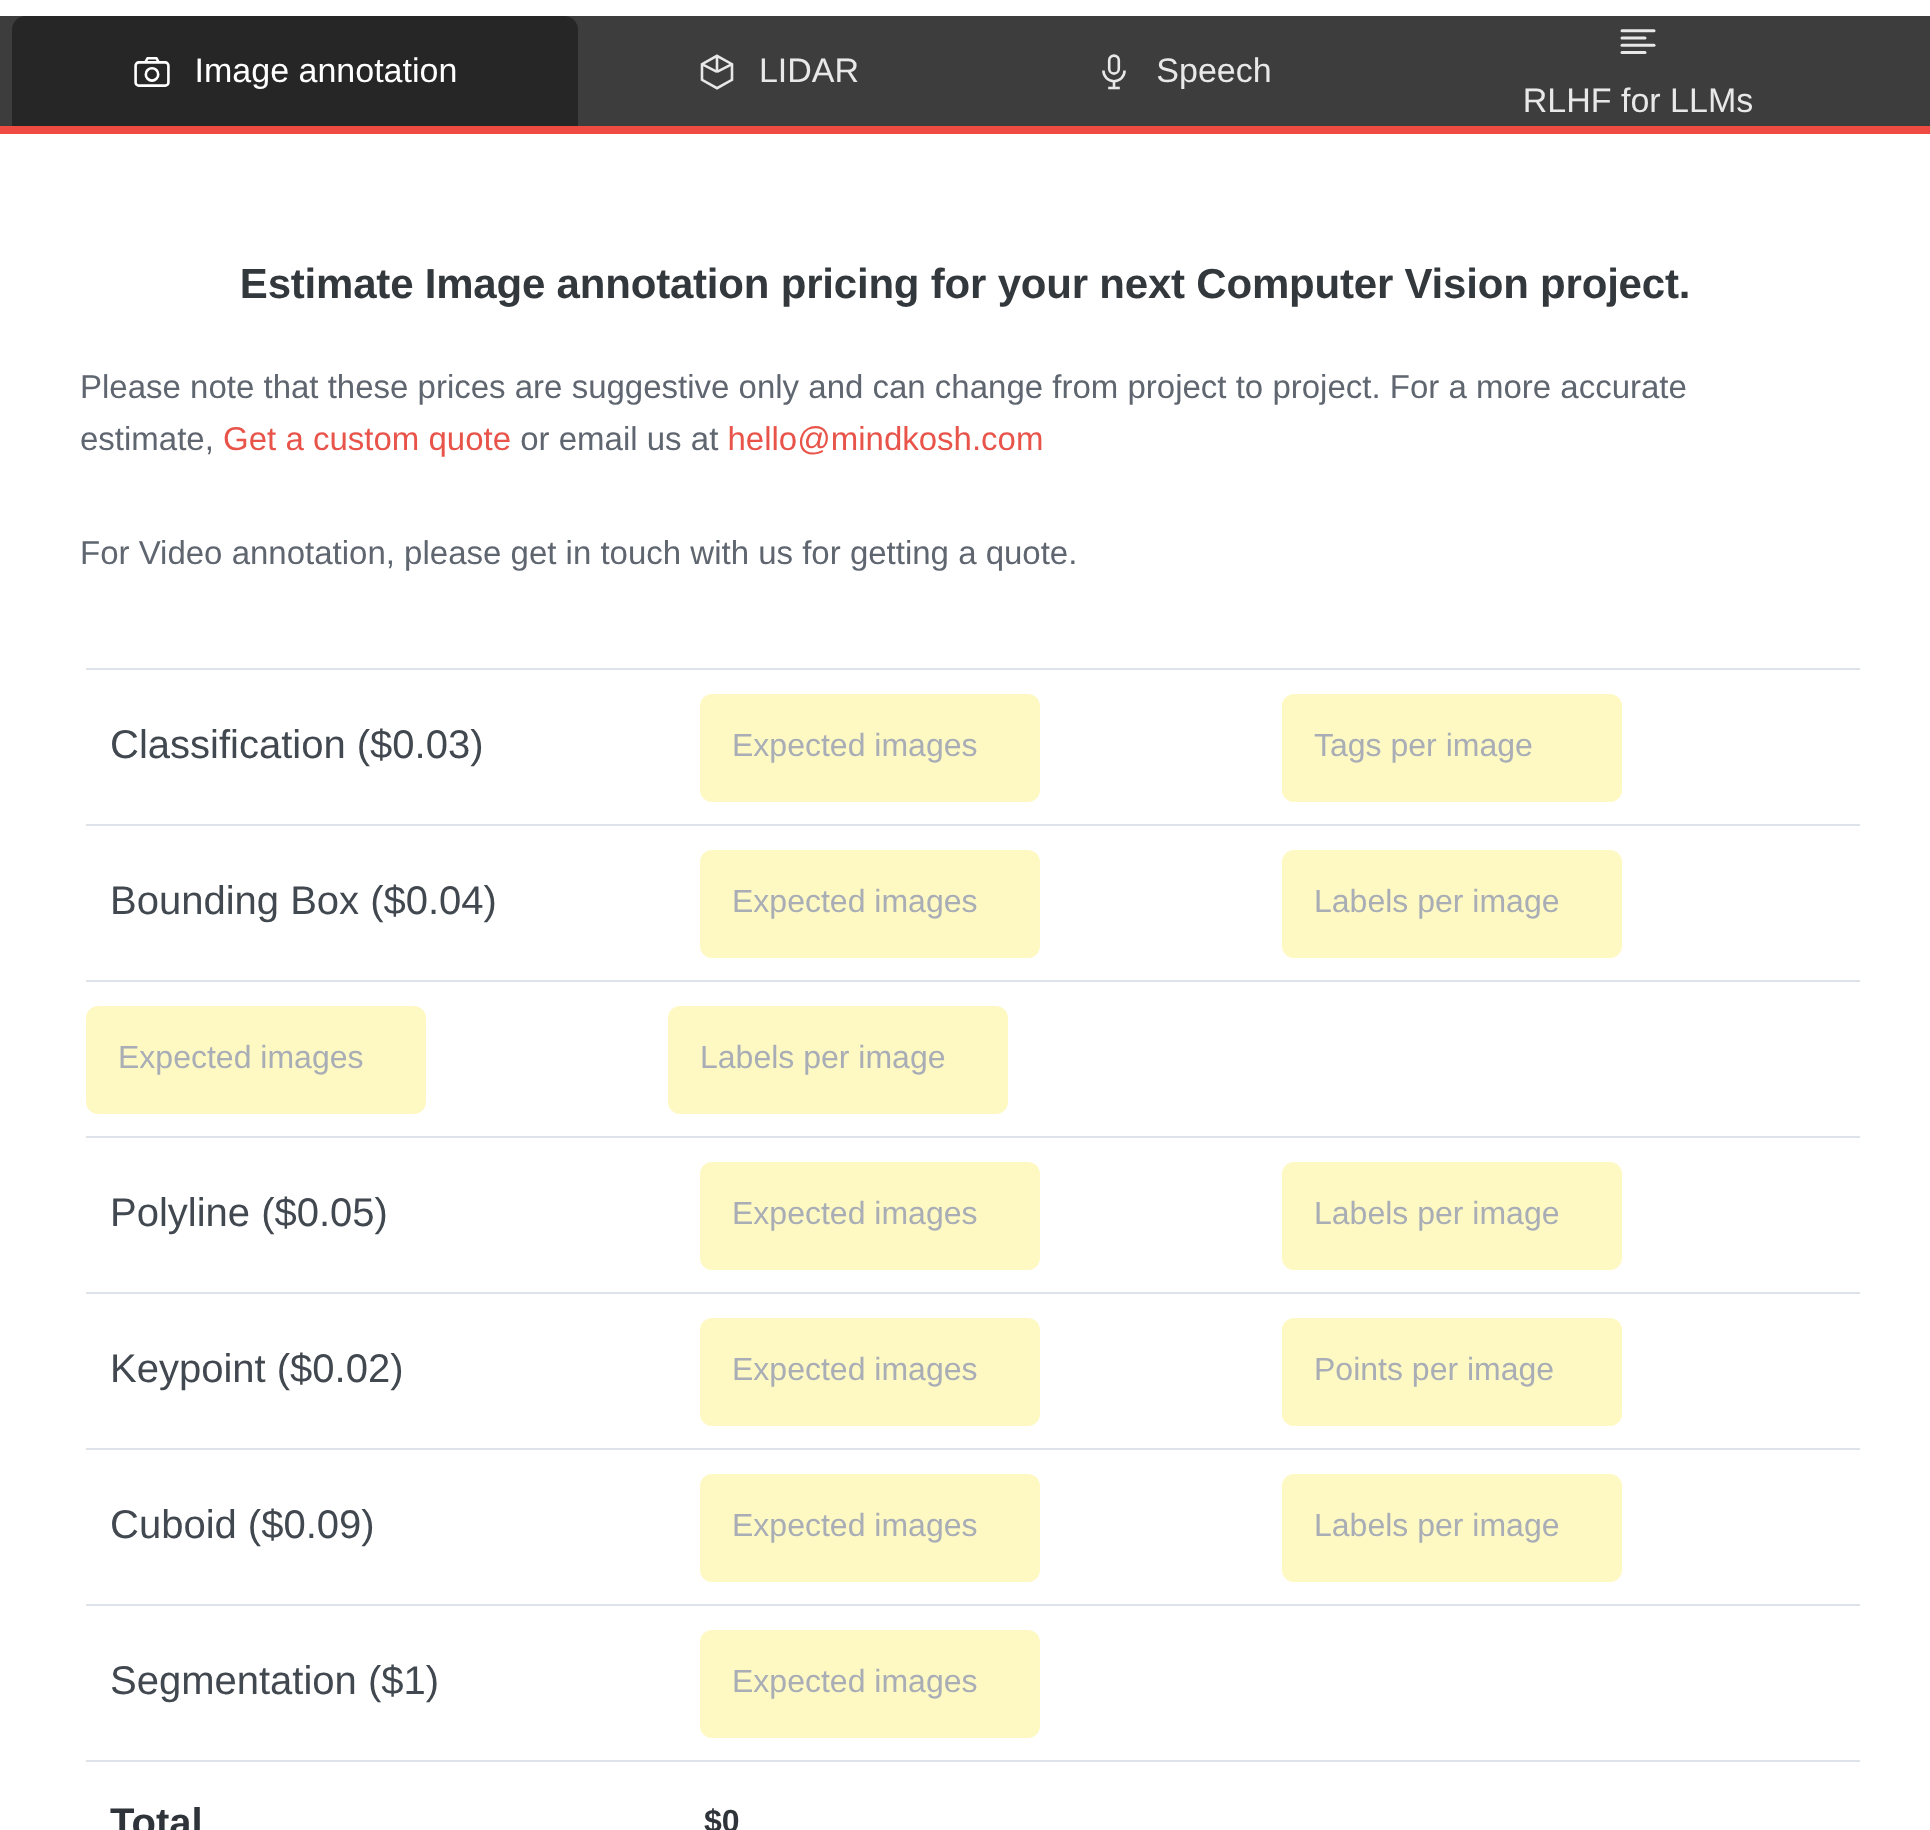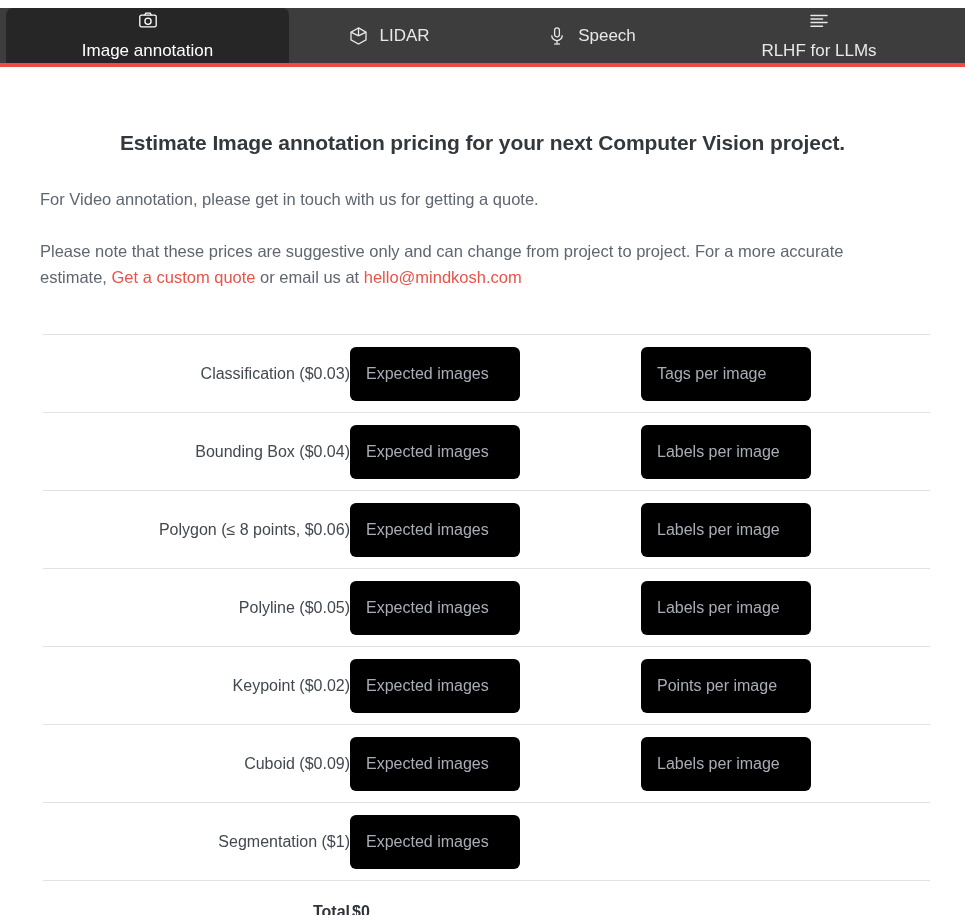--- a/index.html
+++ b/index.html
@@ -46,21 +46,21 @@
     cursor: pointer;
     user-select: none;
   }
   .tab.active {
     background: #262626;
     border-top-left-radius: 7px;
     border-top-right-radius: 7px;
     color: #ffffff;
     margin-left: 6px;
   }
-  .tab-w1 { width: 283px; flex-direction: column; }
+  .tab-w1 { width: 283px; }
   .tab-w2 { width: 205px; }
   .tab-w3 { width: 200px; }
   .tab-w4 { width: 250px; flex-direction: column; }
 
   .tab-icon {
     display: inline-flex;
     align-items: center;
     justify-content: center;
     width: 20px;
     height: 20px;
@@ -118,34 +118,33 @@
   .row {
     display: flex;
     align-items: center;
     height: 78px;
     border-bottom: 1px solid #dde3e9;
     box-sizing: border-box;
   }
   .row-label {
     width: 307px;
     flex: none;
-    font-size: 16px;
+    font-size: 20px;
     color: #42484f;
     padding-left: 12px;
     box-sizing: border-box;
-    text-align: right;
   }
   .cell {
     width: 291px;
     flex: none;
   }
   .field {
     width: 170px;
     height: 54px;
-    background: #000000;
+    background: #fef9c3;
     border: none;
     border-radius: 6px;
     font-family: "Liberation Sans", sans-serif;
     font-size: 16px;
     color: #5f6670;
     padding: 0 16px;
     box-sizing: border-box;
     outline: none;
   }
   .field::placeholder {
@@ -221,26 +220,26 @@
     </div>
 
   </div>
   <div class="red-rule"></div>
 </div>
 
 <div class="content">
 
   <h1 class="headline">Estimate Image annotation pricing for your next Computer Vision project.</h1>
 
-  <p class="para para-1">For Video annotation, please get in touch with us for getting a quote.</p>
-
   <p class="para para-2">
     <span>Please note that these prices are suggestive only and can change from project to project. For a more accurate estimate, </span><span class="link">Get a custom quote</span><span> or email us at </span><span class="link">hello@mindkosh.com</span>
   </p>
 
+  <p class="para para-1">For Video annotation, please get in touch with us for getting a quote.</p>
+
   <div class="table">
 
     <div class="row">
       <div class="row-label">Classification ($0.03)</div>
       <div class="cell">
         <input class="field" type="text" placeholder="Expected images" style="">
       </div>
       <div class="cell">
         <input class="field" type="text" placeholder="Tags per image" style="">
       </div>
@@ -250,21 +249,20 @@
       <div class="row-label">Bounding Box ($0.04)</div>
       <div class="cell">
         <input class="field" type="text" placeholder="Expected images" style="">
       </div>
       <div class="cell">
         <input class="field" type="text" placeholder="Labels per image" style="">
       </div>
     </div>
 
     <div class="row">
-      <div class="row-label">Polygon (≤ 8 points, $0.06)</div>
       <div class="cell">
         <input class="field" type="text" placeholder="Expected images" style="">
       </div>
       <div class="cell">
         <input class="field" type="text" placeholder="Labels per image" style="">
       </div>
     </div>
 
     <div class="row">
       <div class="row-label">Polyline ($0.05)</div>

